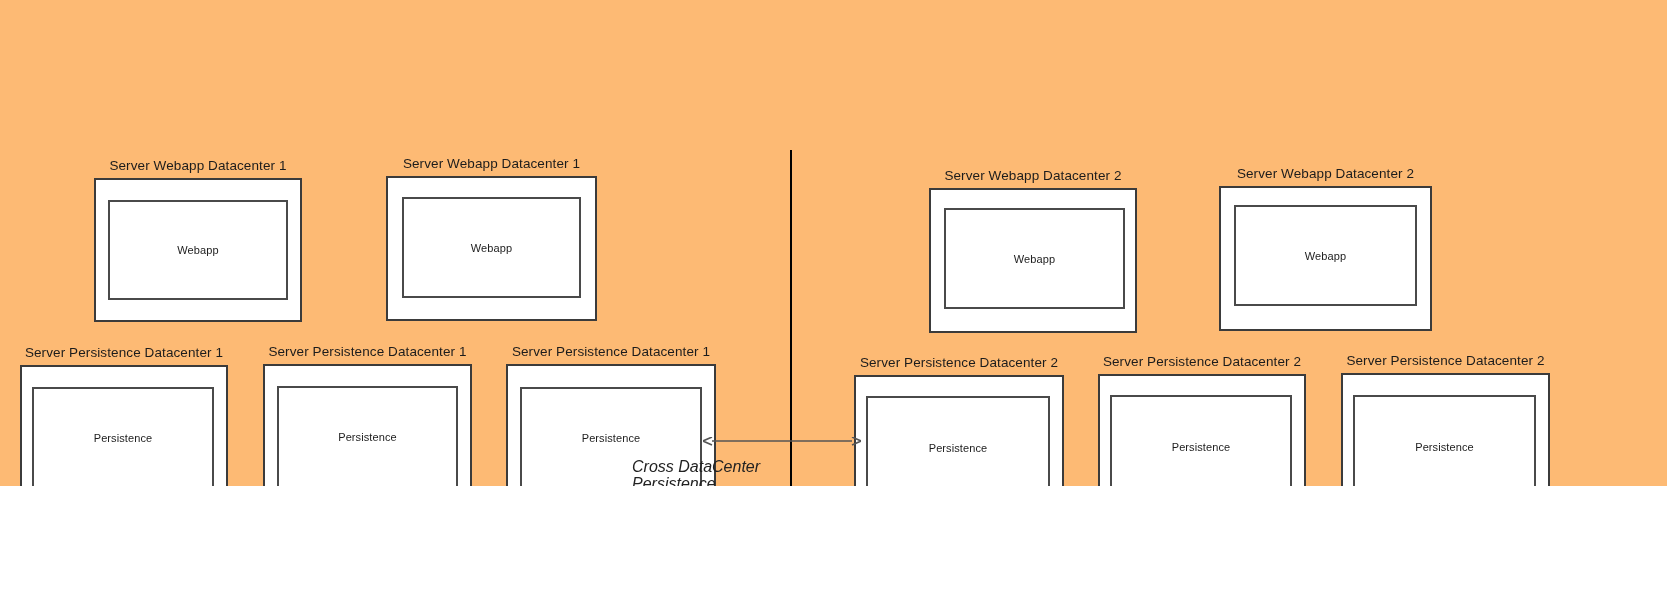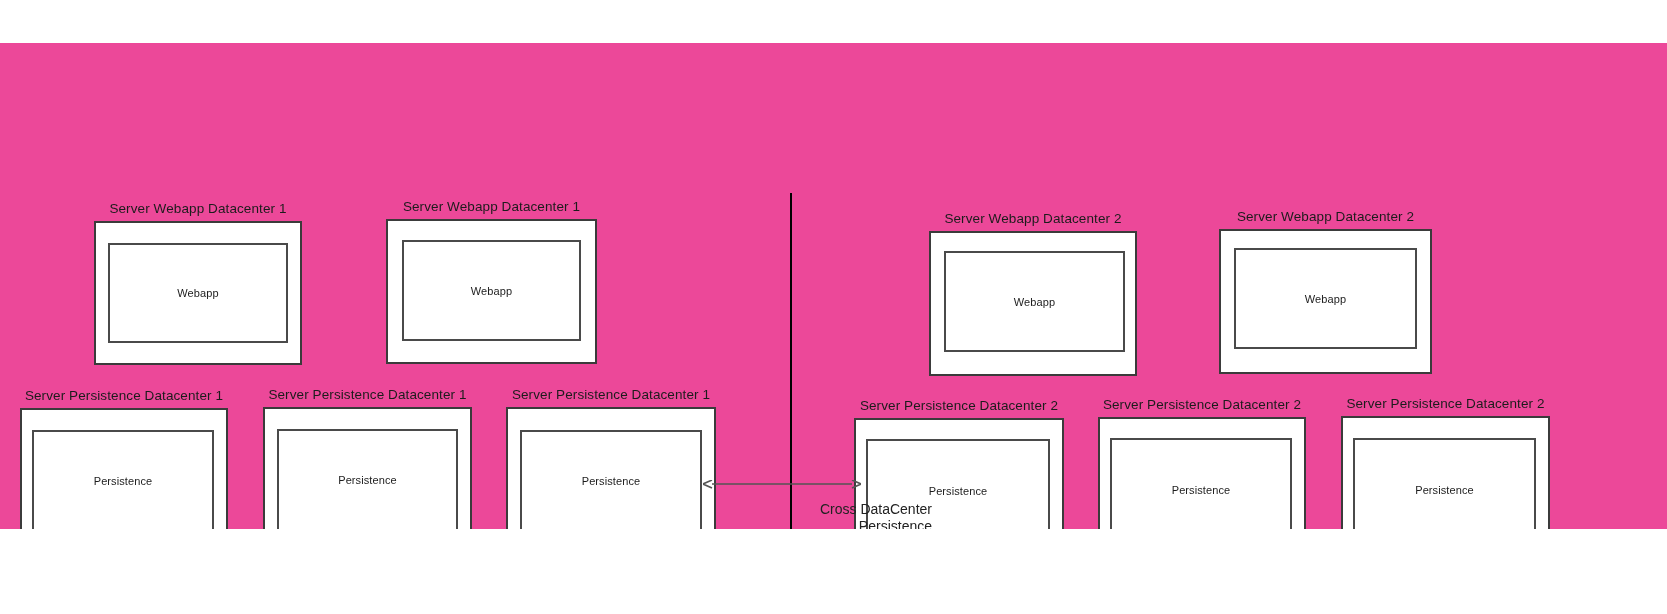--- a/index.html
+++ b/index.html
@@ -9,23 +9,22 @@
     background: #ffffff;
   }
   body {
     font-family: "Liberation Sans", sans-serif;
     color: #1a1a1a;
   }
   #canvas {
     position: relative;
     width: 1667px;
     height: 486px;
-    background: #ec4899;
+    background: #fdba74;
     overflow: hidden;
-    margin-top: 43px;
   }
   
   .node {
     position: absolute;
     box-sizing: border-box;
   }
   .node-label {
     position: absolute;
     left: 50%;
     transform: translateX(-50%);
@@ -63,25 +62,26 @@
     background: #000000;
     width: 2px;
   }
   
   .repl-svg {
     position: absolute;
     overflow: visible;
   }
   .repl-label {
     position: absolute;
-    text-align: right;
-    font-size: 14px;
+    text-align: left;
+    font-size: 16px;
     line-height: 17px;
     color: #222222;
     white-space: nowrap;
+    font-style: italic;
   }
 </style>
 </head>
 <body>
 
 <div id="canvas">
 
   <div id="nodes-layer">
       <div class="node" style="left: 94px; top: 178px; width: 208px; height: 144px;">
         <div class="node-label" style="top: -20px;">Server Webapp Datacenter 1</div>

